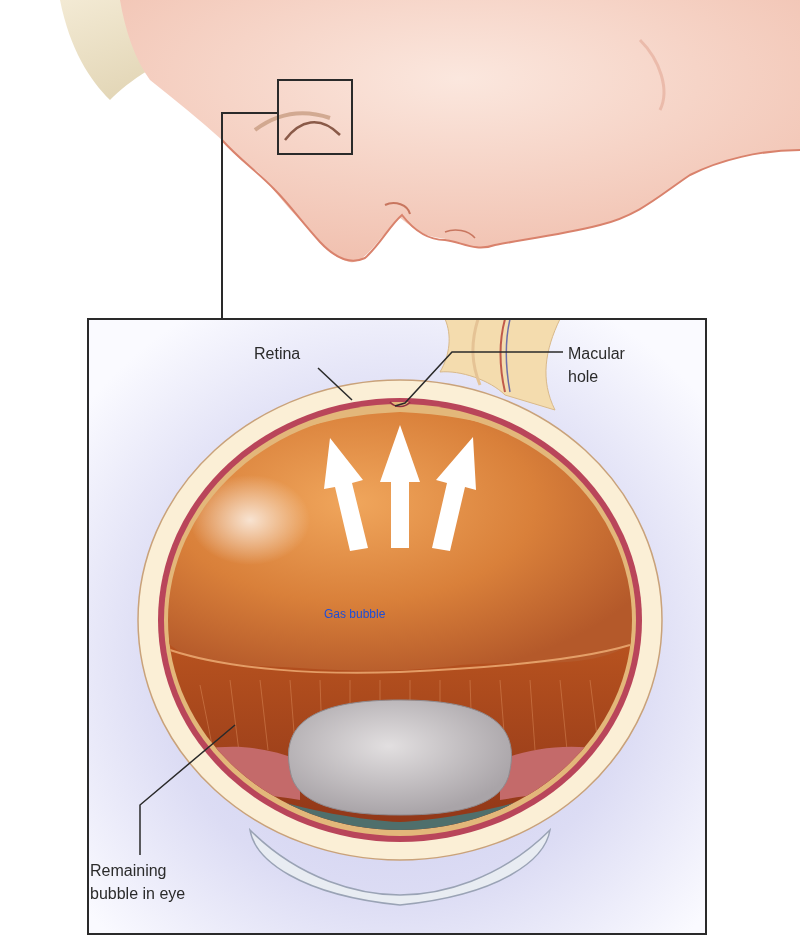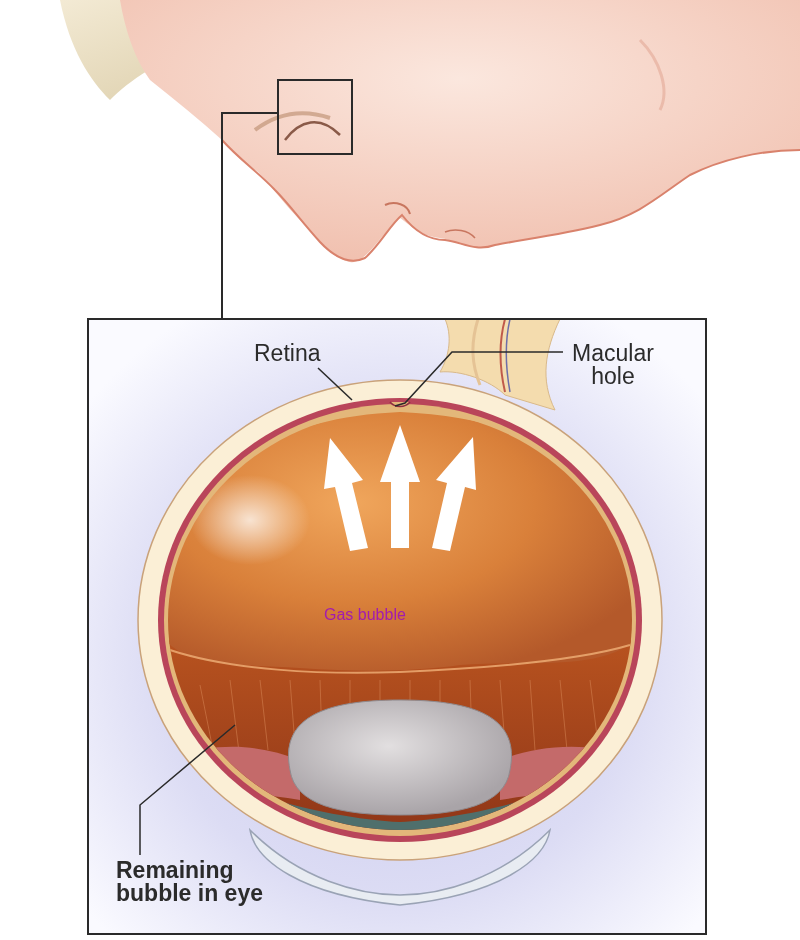--- a/index.html
+++ b/index.html
@@ -1,21 +1,21 @@
 <!DOCTYPE html>
 <html><head>
 <meta charset="utf-8">
 <style>
   html, body { margin: 0; padding: 0; background: #ffffff; }
   body { width: 800px; height: 940px; position: relative; overflow: hidden; font-family: "Liberation Sans", sans-serif; }
   .stage { position: absolute; left: 0; top: 0; width: 800px; height: 940px; }
   svg { position: absolute; left: 0; top: 0; }
-  .label { position: absolute; color: #2b2b2b; font-size: 23px; line-height: 23px; font-family: "Liberation Sans", sans-serif; }
-  .label-center { text-align: center; }
-  .label-white { color: #a21caf; font-size: 16px; }
+  .label { position: absolute; color: #2b2b2b; font-size: 16px; line-height: 23px; font-family: "Liberation Sans", sans-serif; }
+  .label-center { text-align: left; }
+  .label-white { color: #1d4ed8; font-size: 12px; }
 </style>
 </head>
 <body>
 
 <div class="stage">
 
   <svg width="800" height="940" viewBox="0 0 800 940">
     <defs>
       <radialGradient id="panelBg" cx="50%" cy="55%" r="65%">
         <stop offset="0%" stop-color="#c7c8ee"></stop>
@@ -138,17 +138,17 @@
 
     <rect x="88" y="319" width="618" height="615" fill="none" stroke="#2a2a2a" stroke-width="2"></rect>
   </svg>
 
   <div class="label" style="left:254px; top:342px;">Retina</div>
   <div class="label label-center" style="left:568px; top:342px; width:90px;">
     <div>Macular</div>
     <div>hole</div>
   </div>
   <div class="label label-white" style="left:324px; top:603px;">Gas bubble</div>
-  <div class="label" style="left:116px; top:859px;font-weight:bold;">
+  <div class="label" style="left:90px; top:859px;">
     <div>Remaining</div>
     <div>bubble in eye</div>
   </div>
 </div>
 
 </body></html>

